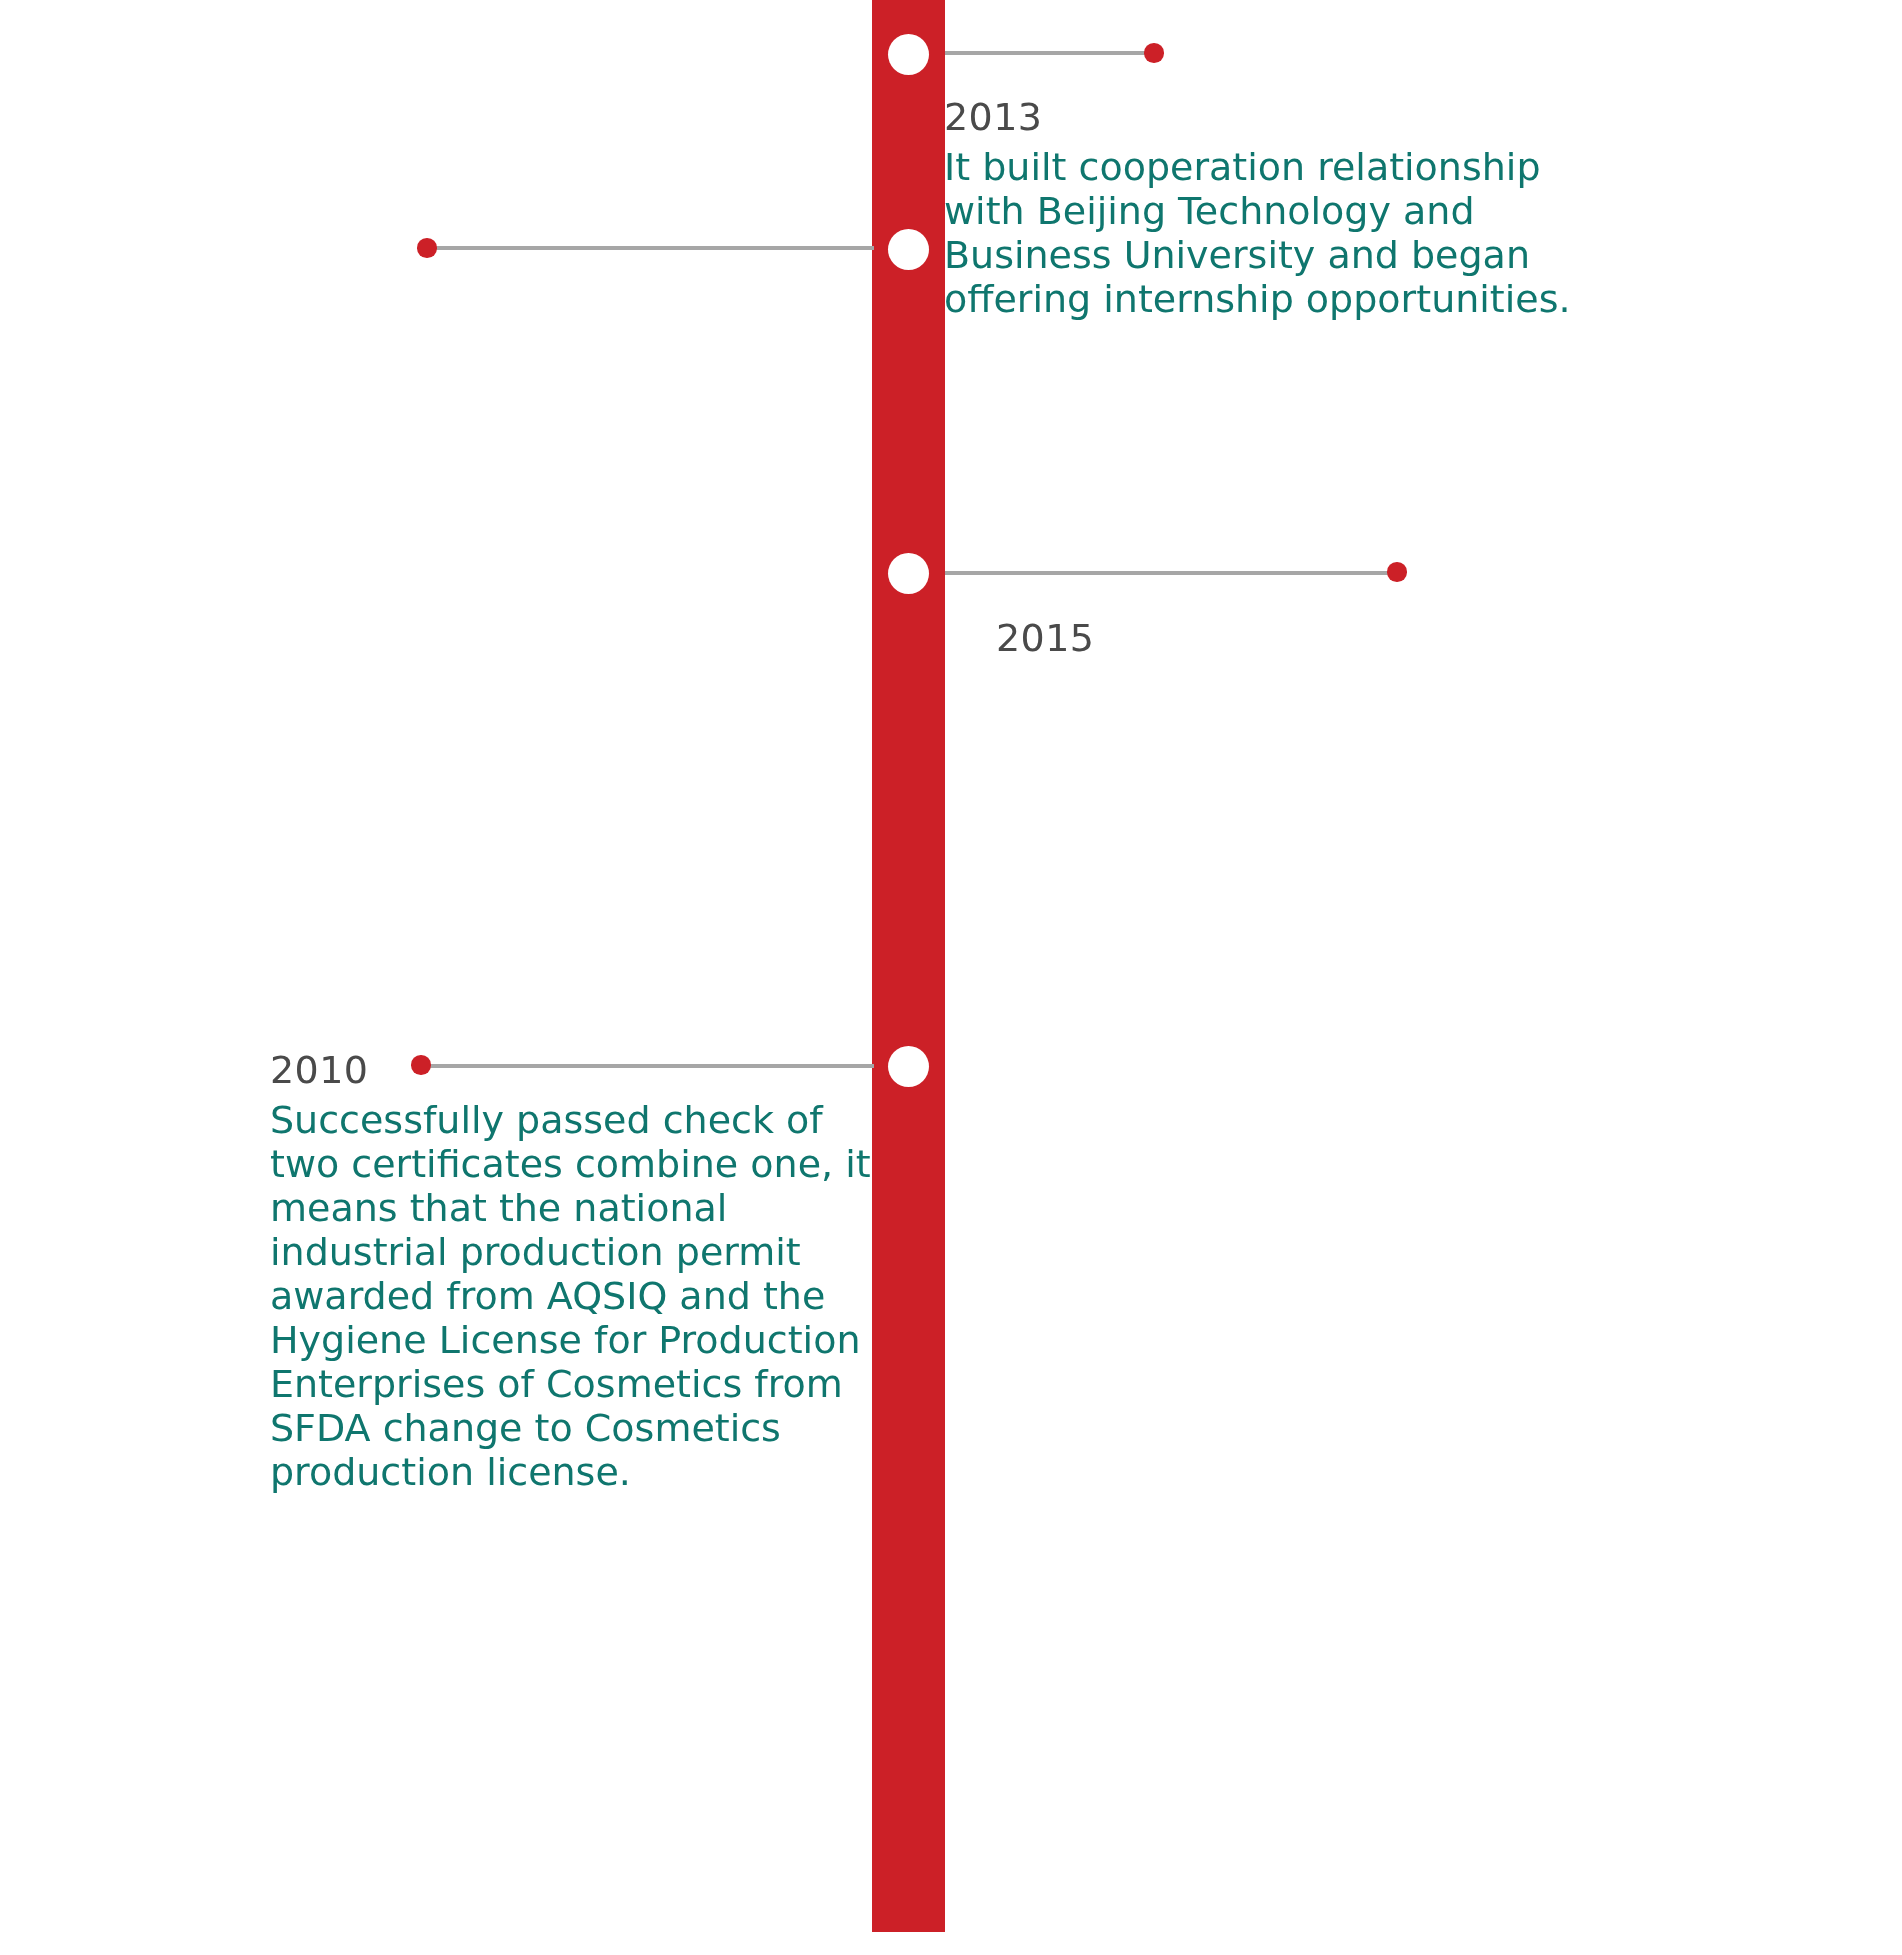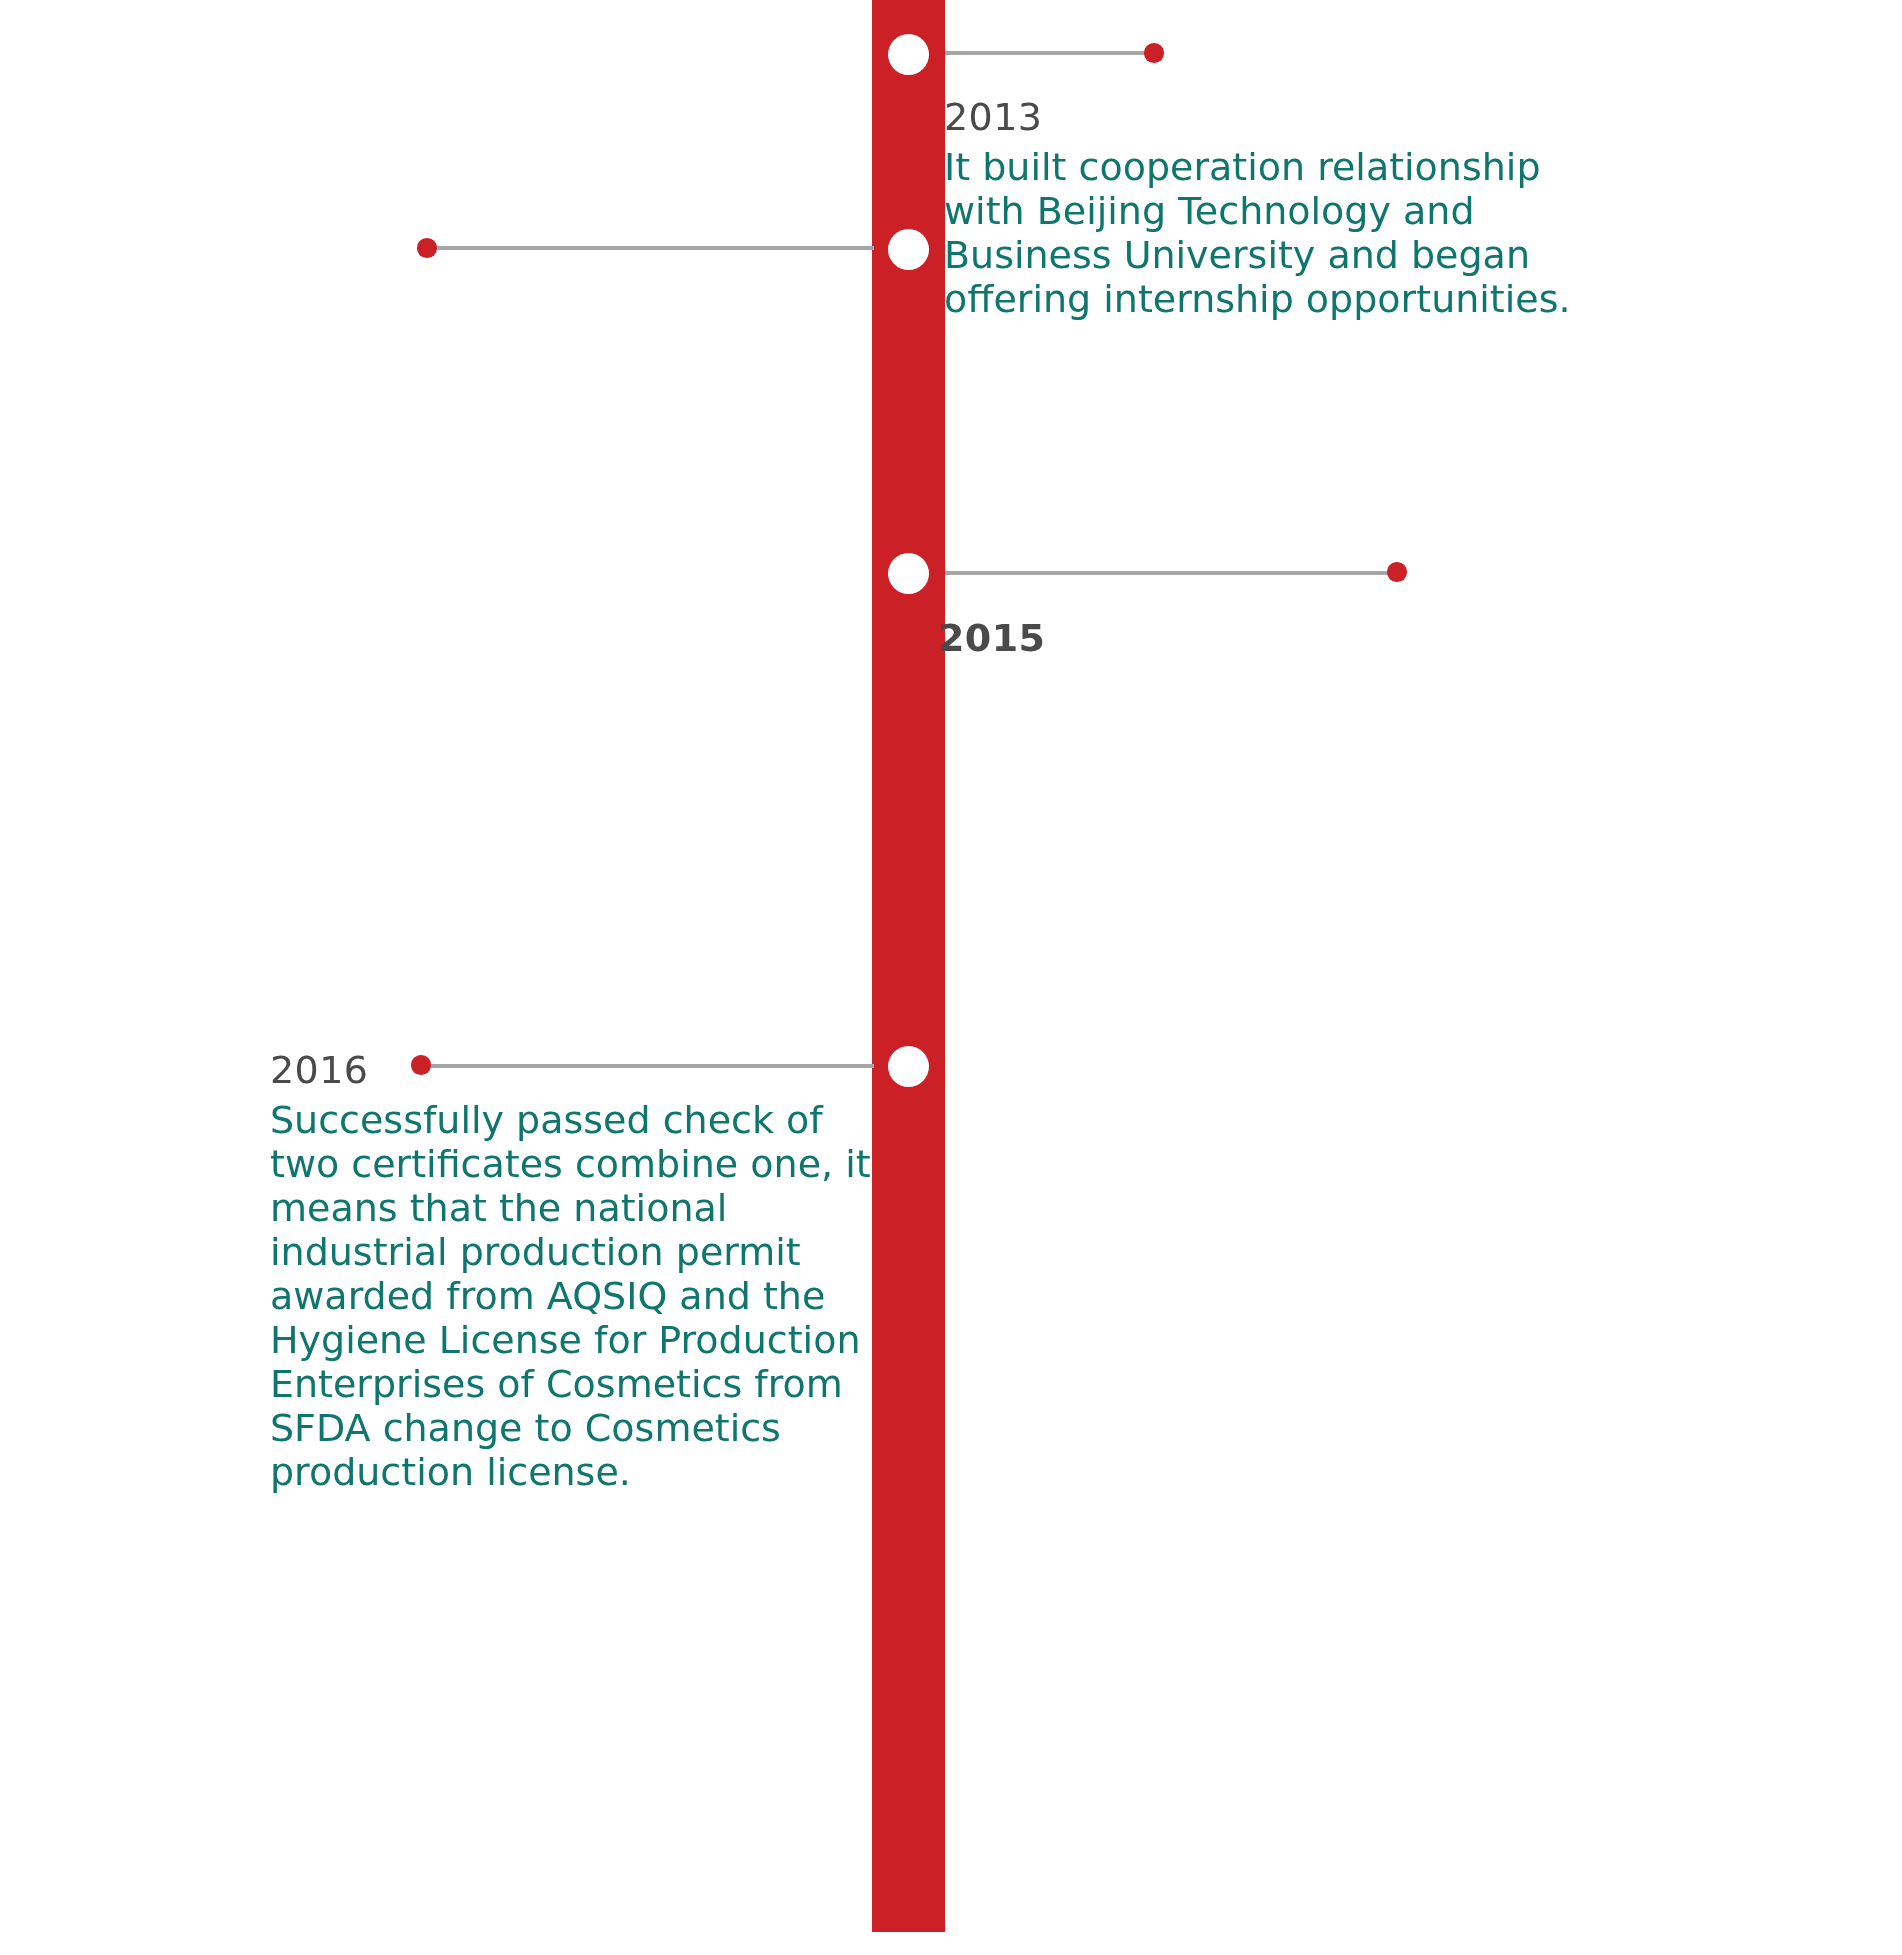--- a/index.html
+++ b/index.html
@@ -74,21 +74,21 @@
     color: #0f766e;
     margin: 0;
     white-space: pre-line;
   }
   .entry.right { text-align: left; }
   .entry.left  { text-align: left; }
 
   
   #entry-2013 { left: 944px; top: 93px;  width: 674px; }
   #entry-2014 { left: 277px;  top: 220px;  width: 585px; }
-  #entry-2015 { left: 938px; top: 614px;  width: 709px; font-weight: bold; }
+  #entry-2015 { left: 996px; top: 614px;  width: 709px; }
   #entry-2016 { left: 270px;  top: 1046px; width: 603px; }
 
   #node-2013 { top: 34px; }
   #node-2014 { top: 229px; }
   #node-2015 { top: 553px; }
   #node-2016 { top: 1046px; }
 
   #conn-2013 { left: 945px; top: 51px;  width: 213px; }
   #conn-2014 { left: 434px;  top: 246px; width: 440px; }
   #conn-2015 { left: 945px; top: 571px; width: 454px; }
@@ -122,18 +122,18 @@
   <div class="connector" id="conn-2015"></div>
   <div class="enddot" id="dot-2015"></div>
   <div class="entry right" id="entry-2015">
     <p class="year">2015</p>
   </div>
 
   <div class="node" id="node-2016"></div>
   <div class="connector" id="conn-2016"></div>
   <div class="enddot" id="dot-2016"></div>
   <div class="entry left" id="entry-2016">
-    <p class="year">2016</p>
+    <p class="year">2010</p>
     <p class="body">Successfully passed check of two certificates combine one, it means that the national industrial production permit awarded from AQSIQ and the Hygiene License for Production Enterprises of Cosmetics from SFDA change to  Cosmetics production license.</p>
   </div>
 
 </div>
 
 
 </body></html>

